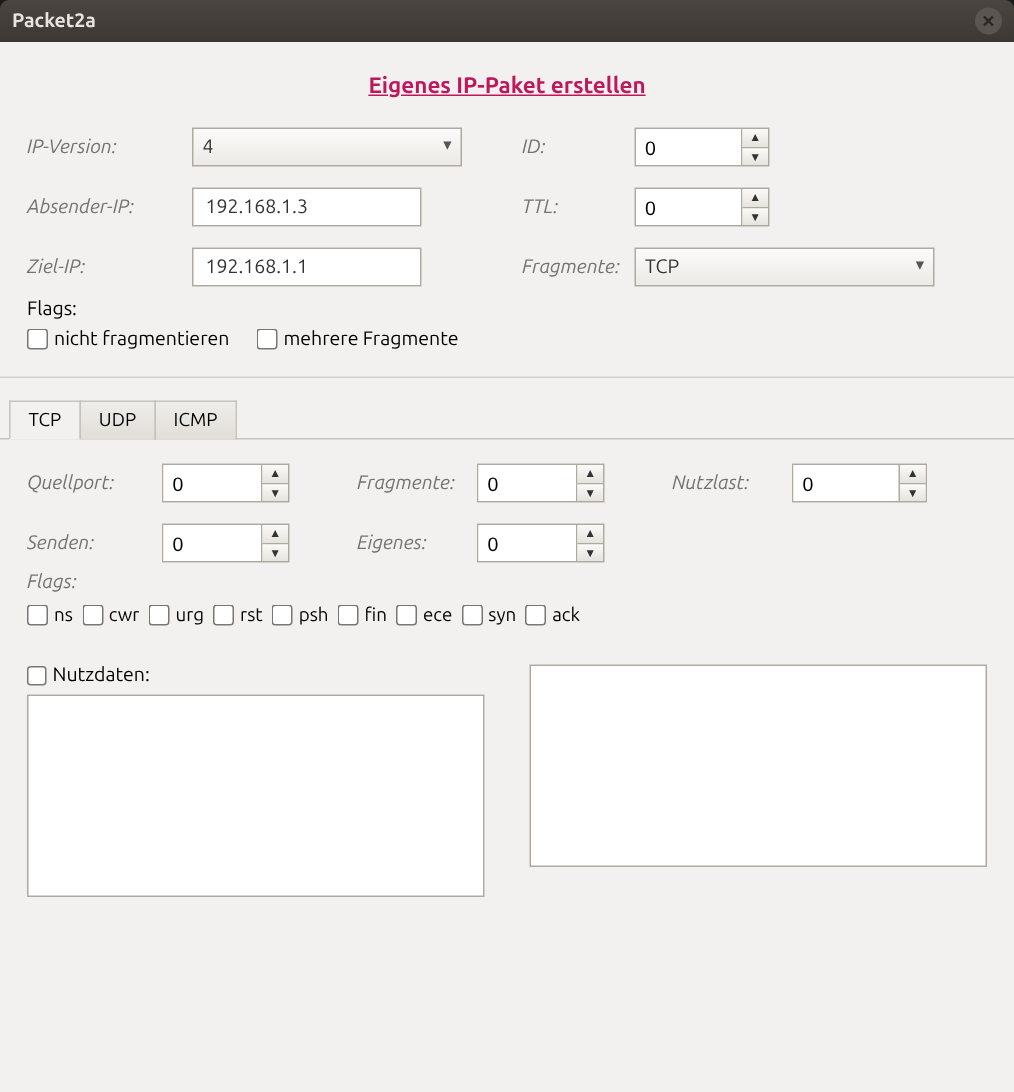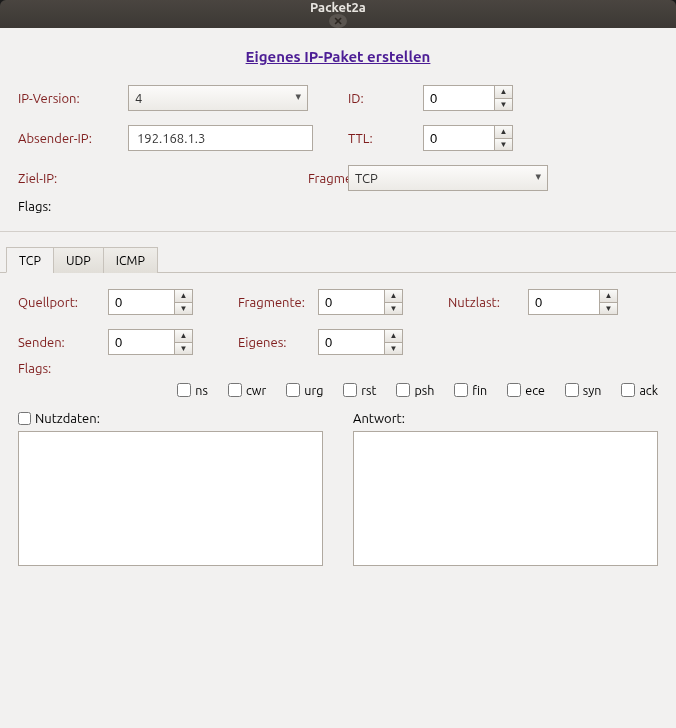--- a/index.html
+++ b/index.html
@@ -14,21 +14,20 @@
 .titlebar {
   height: 28px;
   background: linear-gradient(to bottom, #4a4540, #3c3834);
   display: flex;
   align-items: center;
   padding: 0 8px;
   color: #e8e5e0;
   font-size: 13px;
   font-weight: bold;
   border-radius: 6px 6px 0 0;
-  flex-direction: column;
 }
 .titlebar .title { flex: 1; }
 .titlebar .close {
   width: 18px; height: 18px;
   background: #5a5550;
   border-radius: 50%;
   display: flex; align-items: center; justify-content: center;
   font-size: 11px; color: #2a2520;
   cursor: pointer;
 }
@@ -36,30 +35,30 @@
   background: #f2f1f0;
   height: 700px;
   padding: 14px 18px;
 }
 .heading {
   text-align: center;
   font-weight: bold;
   text-decoration: underline;
   font-size: 15px;
   margin: 6px 0 20px;
-  color: #4c1d95;
+  color: #be185d;
 }
 .form-grid {
   display: grid;
   grid-template-columns: 110px 180px 40px 75px 200px;
   row-gap: 14px;
   align-items: center;
   margin-bottom: 8px;
 }
-.label { color: #7f1d1d; }
+.label { color: #737373; font-style: italic; }
 select, input[type=text], .spinner, textarea {
   border: 1px solid #b0a9a0;
   background: #fff;
   font-size: 13px;
   font-family: inherit;
   color: #333;
 }
 select {
   height: 26px;
   padding: 2px 6px;
@@ -72,21 +71,21 @@
 }
 .select-wrap select { width: 100%; padding-right: 24px; }
 .select-wrap::after {
   content: "▾";
   position: absolute;
   right: 7px; top: 5px;
   font-size: 11px;
   color: #555;
   pointer-events: none;
 }
-input[type=text] { height: 26px; padding: 2px 8px; width: 185px; }
+input[type=text] { height: 26px; padding: 2px 8px; width: 153px; }
 .spinner {
   display: inline-flex;
   height: 26px;
   align-items: stretch;
 }
 .spinner input {
   border: none; outline: none;
   padding: 2px 6px;
   font-size: 13px;
   flex: 1;
@@ -132,25 +131,25 @@
 }
 .tab.active { background: #f2f1f0; border-bottom: 1px solid #f2f1f0; }
 .tcp-grid {
   display: grid;
   grid-template-columns: 90px 100px 30px 80px 100px 30px 80px 100px;
   row-gap: 14px;
   align-items: center;
   margin: 16px 0 0;
 }
 .tcp-flags { margin-top: 6px; }
-.tcp-flags .checkrow { gap: 20px; justify-content: flex-end; }
+.tcp-flags .checkrow { gap: 6px; }
 .tcp-flags .check span { font-size:12.5px; }
 .payload-row {
   display:flex; gap: 30px;
-  margin-top: 14px;
+  margin-top: 26px;
 }
 .payload-col { flex:1; display:flex; flex-direction:column; }
 .payload-col .head { display:flex; align-items:center; gap:4px; margin-bottom:6px; }
 textarea {
   width: 100%;
   height: 135px;
   resize: none;
   padding: 4px;
 }
 .btn {
@@ -199,31 +198,42 @@
     <div class="label">TTL:</div>
     <div class="spinner sm">
       <input value="0" style="">
       <div class="arrows">
           <div>▲</div>
           <div>▼</div>
         </div>
     </div>
 
     <div class="label">Ziel-IP:</div>
+    <input type="text" value="192.168.1.1" style="">
     <div></div>
     <div class="label">Fragmente:</div>
     <div class="select-wrap" style="width:200px">
       <select>
         <option>TCP</option>
       </select>
     </div>
   </div>
 
   <div class="flags-row">
     <span class="flag-label">Flags:</span>
+    <div class="checkrow">
+      <label class="check">
+        <input type="checkbox" style="">
+        <span>nicht fragmentieren</span>
+      </label>
+      <label class="check">
+        <input type="checkbox" style="">
+        <span>mehrere Fragmente</span>
+      </label>
+    </div>
   </div>
 
   <hr class="sep">
 
 
   <div class="tabs">
     <div class="tab active">TCP</div>
     <div class="tab">UDP</div>
     <div class="tab">ICMP</div>
   </div>
@@ -322,21 +332,18 @@
 
   <div class="payload-row">
     <div class="payload-col">
       <div class="head">
         <input type="checkbox" style="">
         <span>Nutzdaten:</span>
       </div>
       <textarea style=""></textarea>
     </div>
     <div class="payload-col">
-      <div class="head">
-        <span>Antwort:</span>
-      </div>
       <textarea style=""></textarea>
     </div>
   </div>
 
 
 </div>
 
 </body></html>

